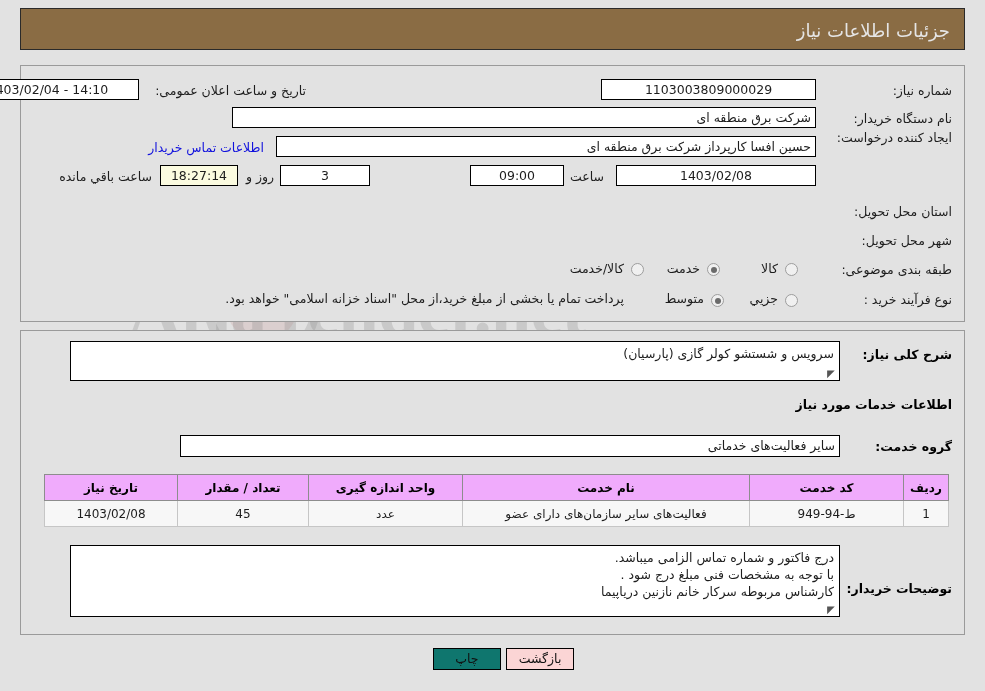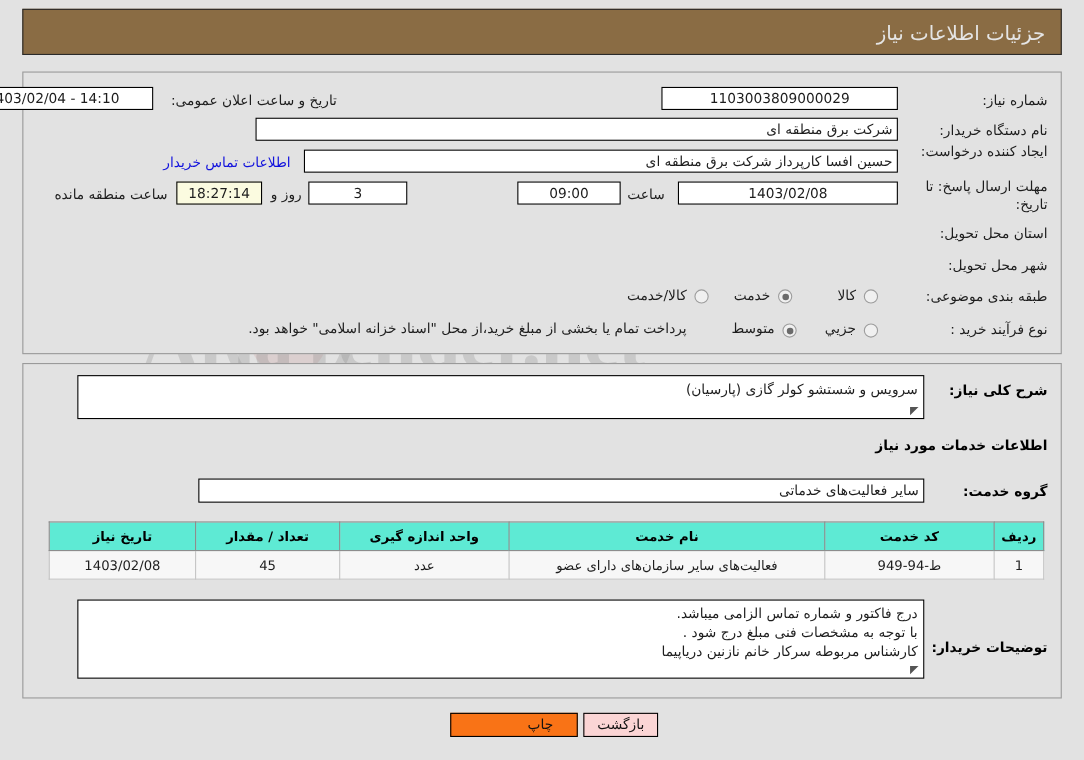--- a/index.html
+++ b/index.html
@@ -160,21 +160,21 @@
   .tbl {
     position: absolute;
     left: 44px;
     top: 474px;
     width: 905px;
     border-collapse: collapse;
     font-size: 12px;
     z-index: 11;
   }
   .tbl th {
-    background: #5eead4;
+    background: #f0abfc;
     border: 1px solid #8d8d8d;
     color: #000;
     font-weight: bold;
     font-size: 12px;
     height: 25px;
     padding: 0 4px;
   }
   .tbl td {
     background: #f7f7f7;
     border: 1px solid #c6c6c6;
@@ -198,21 +198,21 @@
     display: inline-block;
     border: 1px solid #000;
     font-size: 12.5px;
     padding: 2px 0 3px 0;
     width: 66px;
     text-align: center;
     cursor: pointer;
     font-family: "DejaVu Sans", "Liberation Sans", sans-serif;
     vertical-align: middle;
   }
-  .btn-print { background: #f97316; color: #111; margin-left: 22px; padding-left: 48px; }
+  .btn-print { background: #0f766e; color: #111; margin-left: 22px; }
   .btn-back  { background: #fbd5d5; color: #111; }
 </style>
 </head>
 <body>
 
 <div class="watermark">
   <svg class="wm-shield" viewBox="0 0 100 100">
     <path d="M50 4 L92 18 L92 52 C92 78 72 92 50 97 C28 92 8 78 8 52 L8 18 Z" fill="none" stroke="rgba(150,150,150,0.30)" stroke-width="7"></path>
     <path d="M50 20 L78 30 L78 52 C78 70 64 80 50 84 C36 80 22 70 22 52 L22 30 Z" fill="rgba(190,120,120,0.18)"></path>
   </svg>
@@ -231,28 +231,27 @@
   <div class="lbl" style="right:658px; top:17px;">تاریخ و ساعت اعلان عمومی:</div>
   <div class="fld center" style="right:825px; top:13px; width:182px; height:21px; line-height:19px;">14:10 - 1403/02/04</div>
 
   <div class="lbl" style="right:12px; top:45px;">نام دستگاه خریدار:</div>
   <div class="fld" style="right:148px; top:41px; width:584px; height:21px; line-height:19px;">شرکت برق منطقه ای</div>
 
   <div class="lbl" style="right:12px; top:64px;">ایجاد کننده درخواست:</div>
   <div class="fld" style="right:148px; top:70px; width:540px; height:21px; line-height:19px;">حسین افسا کارپرداز شرکت برق منطقه ای</div>
   <div class="link" style="right:700px; top:74px;">اطلاعات تماس خریدار</div>
 
-  <div class="lbl" style="right:12px; top:96px; width:128px; line-height:16px; white-space:normal;">مهلت ارسال پاسخ: تا تاریخ:</div>
   <div class="fld center" style="right:148px; top:99px; width:200px; height:21px; line-height:19px;">1403/02/08</div>
   <div class="lbl" style="right:360px; top:103px;">ساعت</div>
   <div class="fld center" style="right:400px; top:99px; width:94px; height:21px; line-height:19px;">09:00</div>
   <div class="fld center" style="right:594px; top:99px; width:90px; height:21px; line-height:19px;">3</div>
   <div class="lbl" style="right:690px; top:103px;">روز و</div>
   <div class="fld center yellow" style="right:726px; top:99px; width:78px; height:21px; line-height:19px;">18:27:14</div>
-  <div class="lbl" style="right:812px; top:103px;">ساعت منطقه مانده</div>
+  <div class="lbl" style="right:812px; top:103px;">ساعت باقي مانده</div>
 
   <div class="lbl" style="right:12px; top:138px;">استان محل تحویل:</div>
 
   <div class="lbl" style="right:12px; top:167px;">شهر محل تحویل:</div>
 
   <div class="lbl" style="right:12px; top:196px;">طبقه بندی موضوعی:</div>
   <div class="radio" style="right:166px; top:197px;"></div>
   <div class="lbl" style="right:186px; top:195px;">کالا</div>
   <div class="radio sel" style="right:244px; top:197px;"></div>
   <div class="lbl" style="right:264px; top:195px;">خدمت</div>

